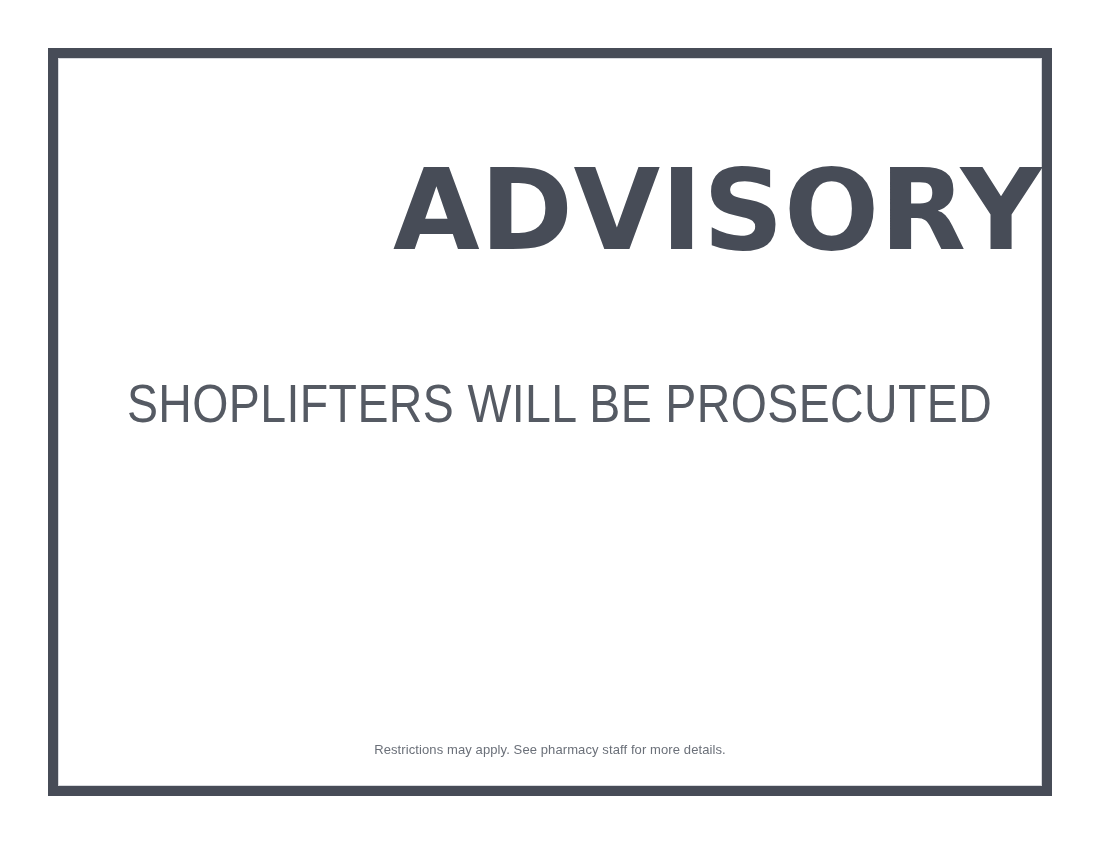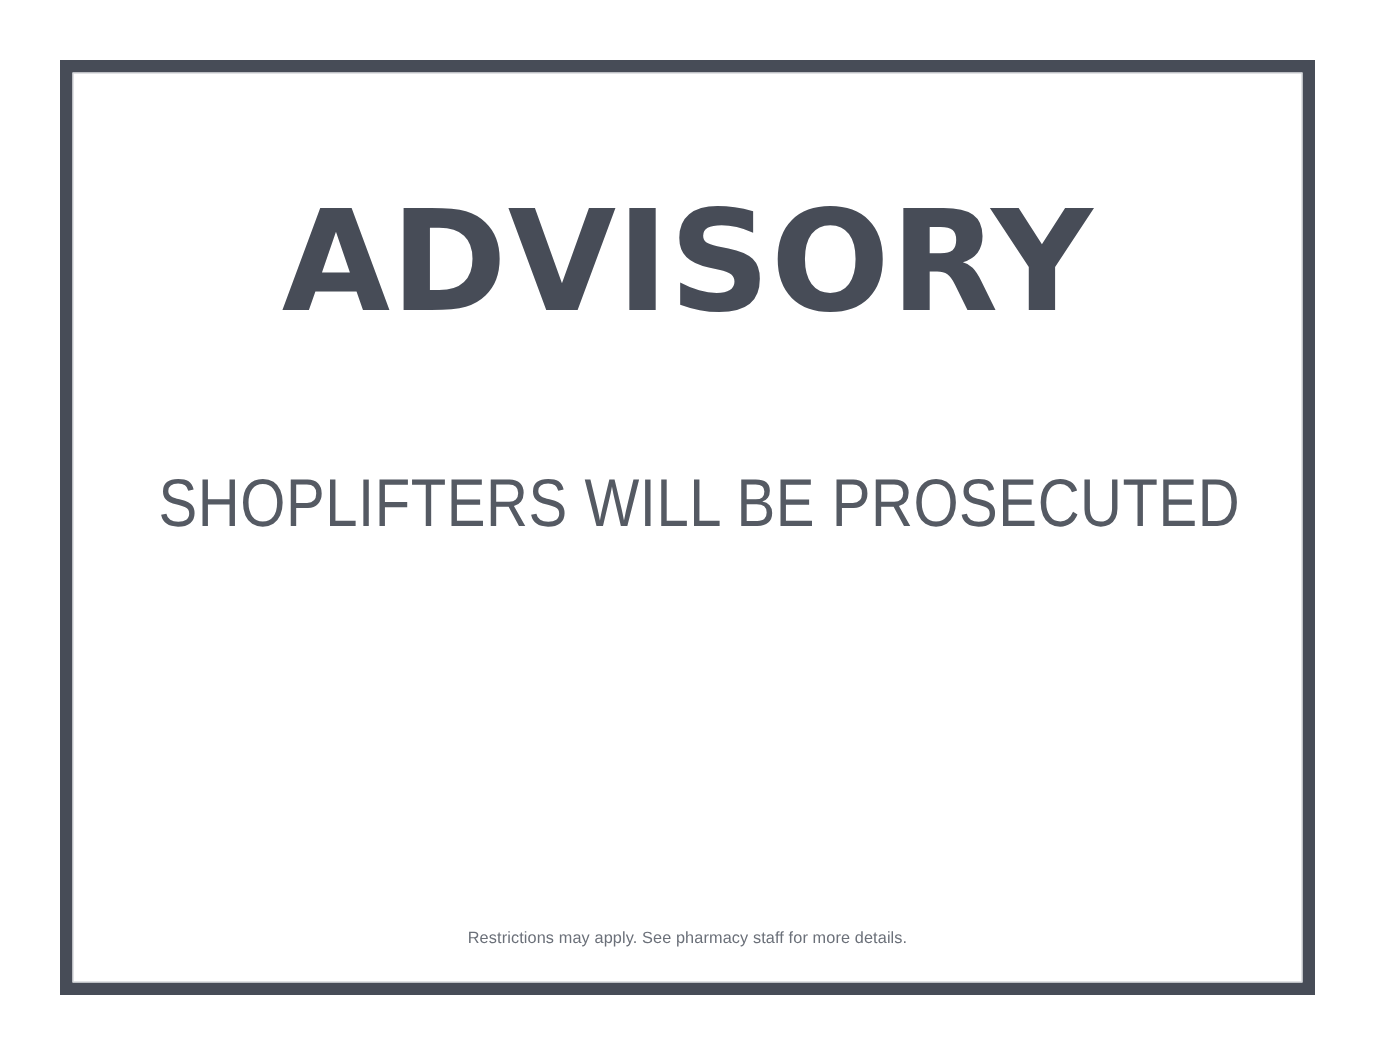--- a/index.html
+++ b/index.html
@@ -52,21 +52,21 @@
     right: 0;
     bottom: 0;
     box-sizing: border-box;
   }
 
   #sign-title {
     position: absolute;
     left: 0;
     right: 0;
     top: 96px;
-    text-align: center;
+    text-align: right;
     font-family: "DejaVu Sans", sans-serif;
     font-weight: 700;
     font-size: 112px;
     line-height: 1;
     letter-spacing: 0.5px;
     color: #474c57;
     white-space: nowrap;
   }
 
   #sign-subtitle {

